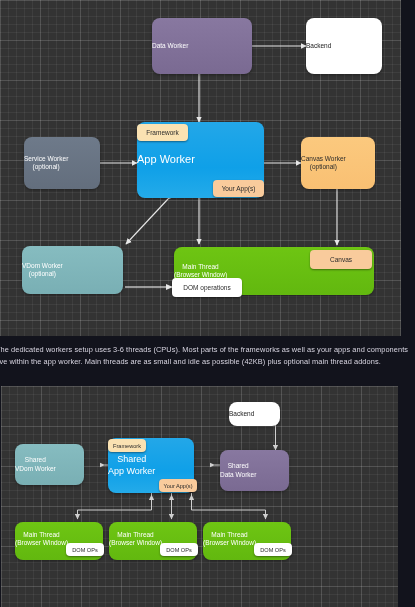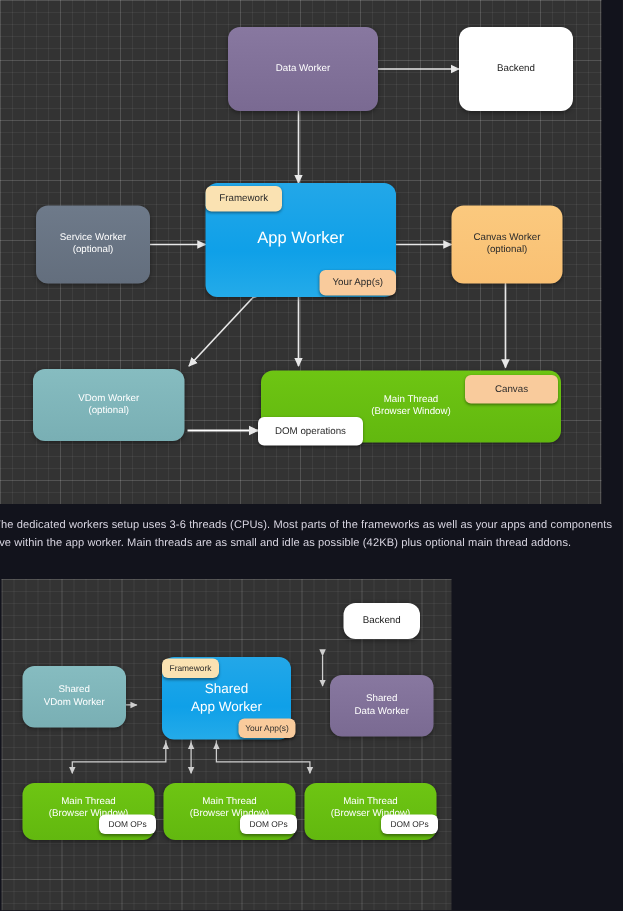--- a/index.html
+++ b/index.html
@@ -18,29 +18,29 @@
     background-image:
       linear-gradient(to right, rgba(255,255,255,0.055) 1px, transparent 1px),
       linear-gradient(to bottom, rgba(255,255,255,0.055) 1px, transparent 1px),
       linear-gradient(to right, rgba(255,255,255,0.11) 1px, transparent 1px),
       linear-gradient(to bottom, rgba(255,255,255,0.11) 1px, transparent 1px);
     background-size: 8px 8px, 8px 8px, 40px 40px, 40px 40px;
     background-position: 0 0, 0 0, 0 0, 0 0;
     overflow: hidden;
   }
   #canvas-top { left: 0; top: 0; width: 401px; height: 336px; }
-  #canvas-bottom { left: 1px; top: 386px; width: 300px; height: 221px; }
+  #canvas-bottom { left: 1px; top: 386px; width: 397px; height: 221px; }
 
   
   .node {
     position: absolute;
     border-radius: 8px;
     display: flex;
     align-items: center;
-    justify-content: center;
+    justify-content: flex-start;
     text-align: center;
     color: #ffffff;
     line-height: 1.25;
     white-space: pre-line;
     box-shadow: 0 1px 3px rgba(0,0,0,0.35);
   }
   .node.sm { font-size: 6.5px; }
   .node .lbl { display: block; }
 
   

